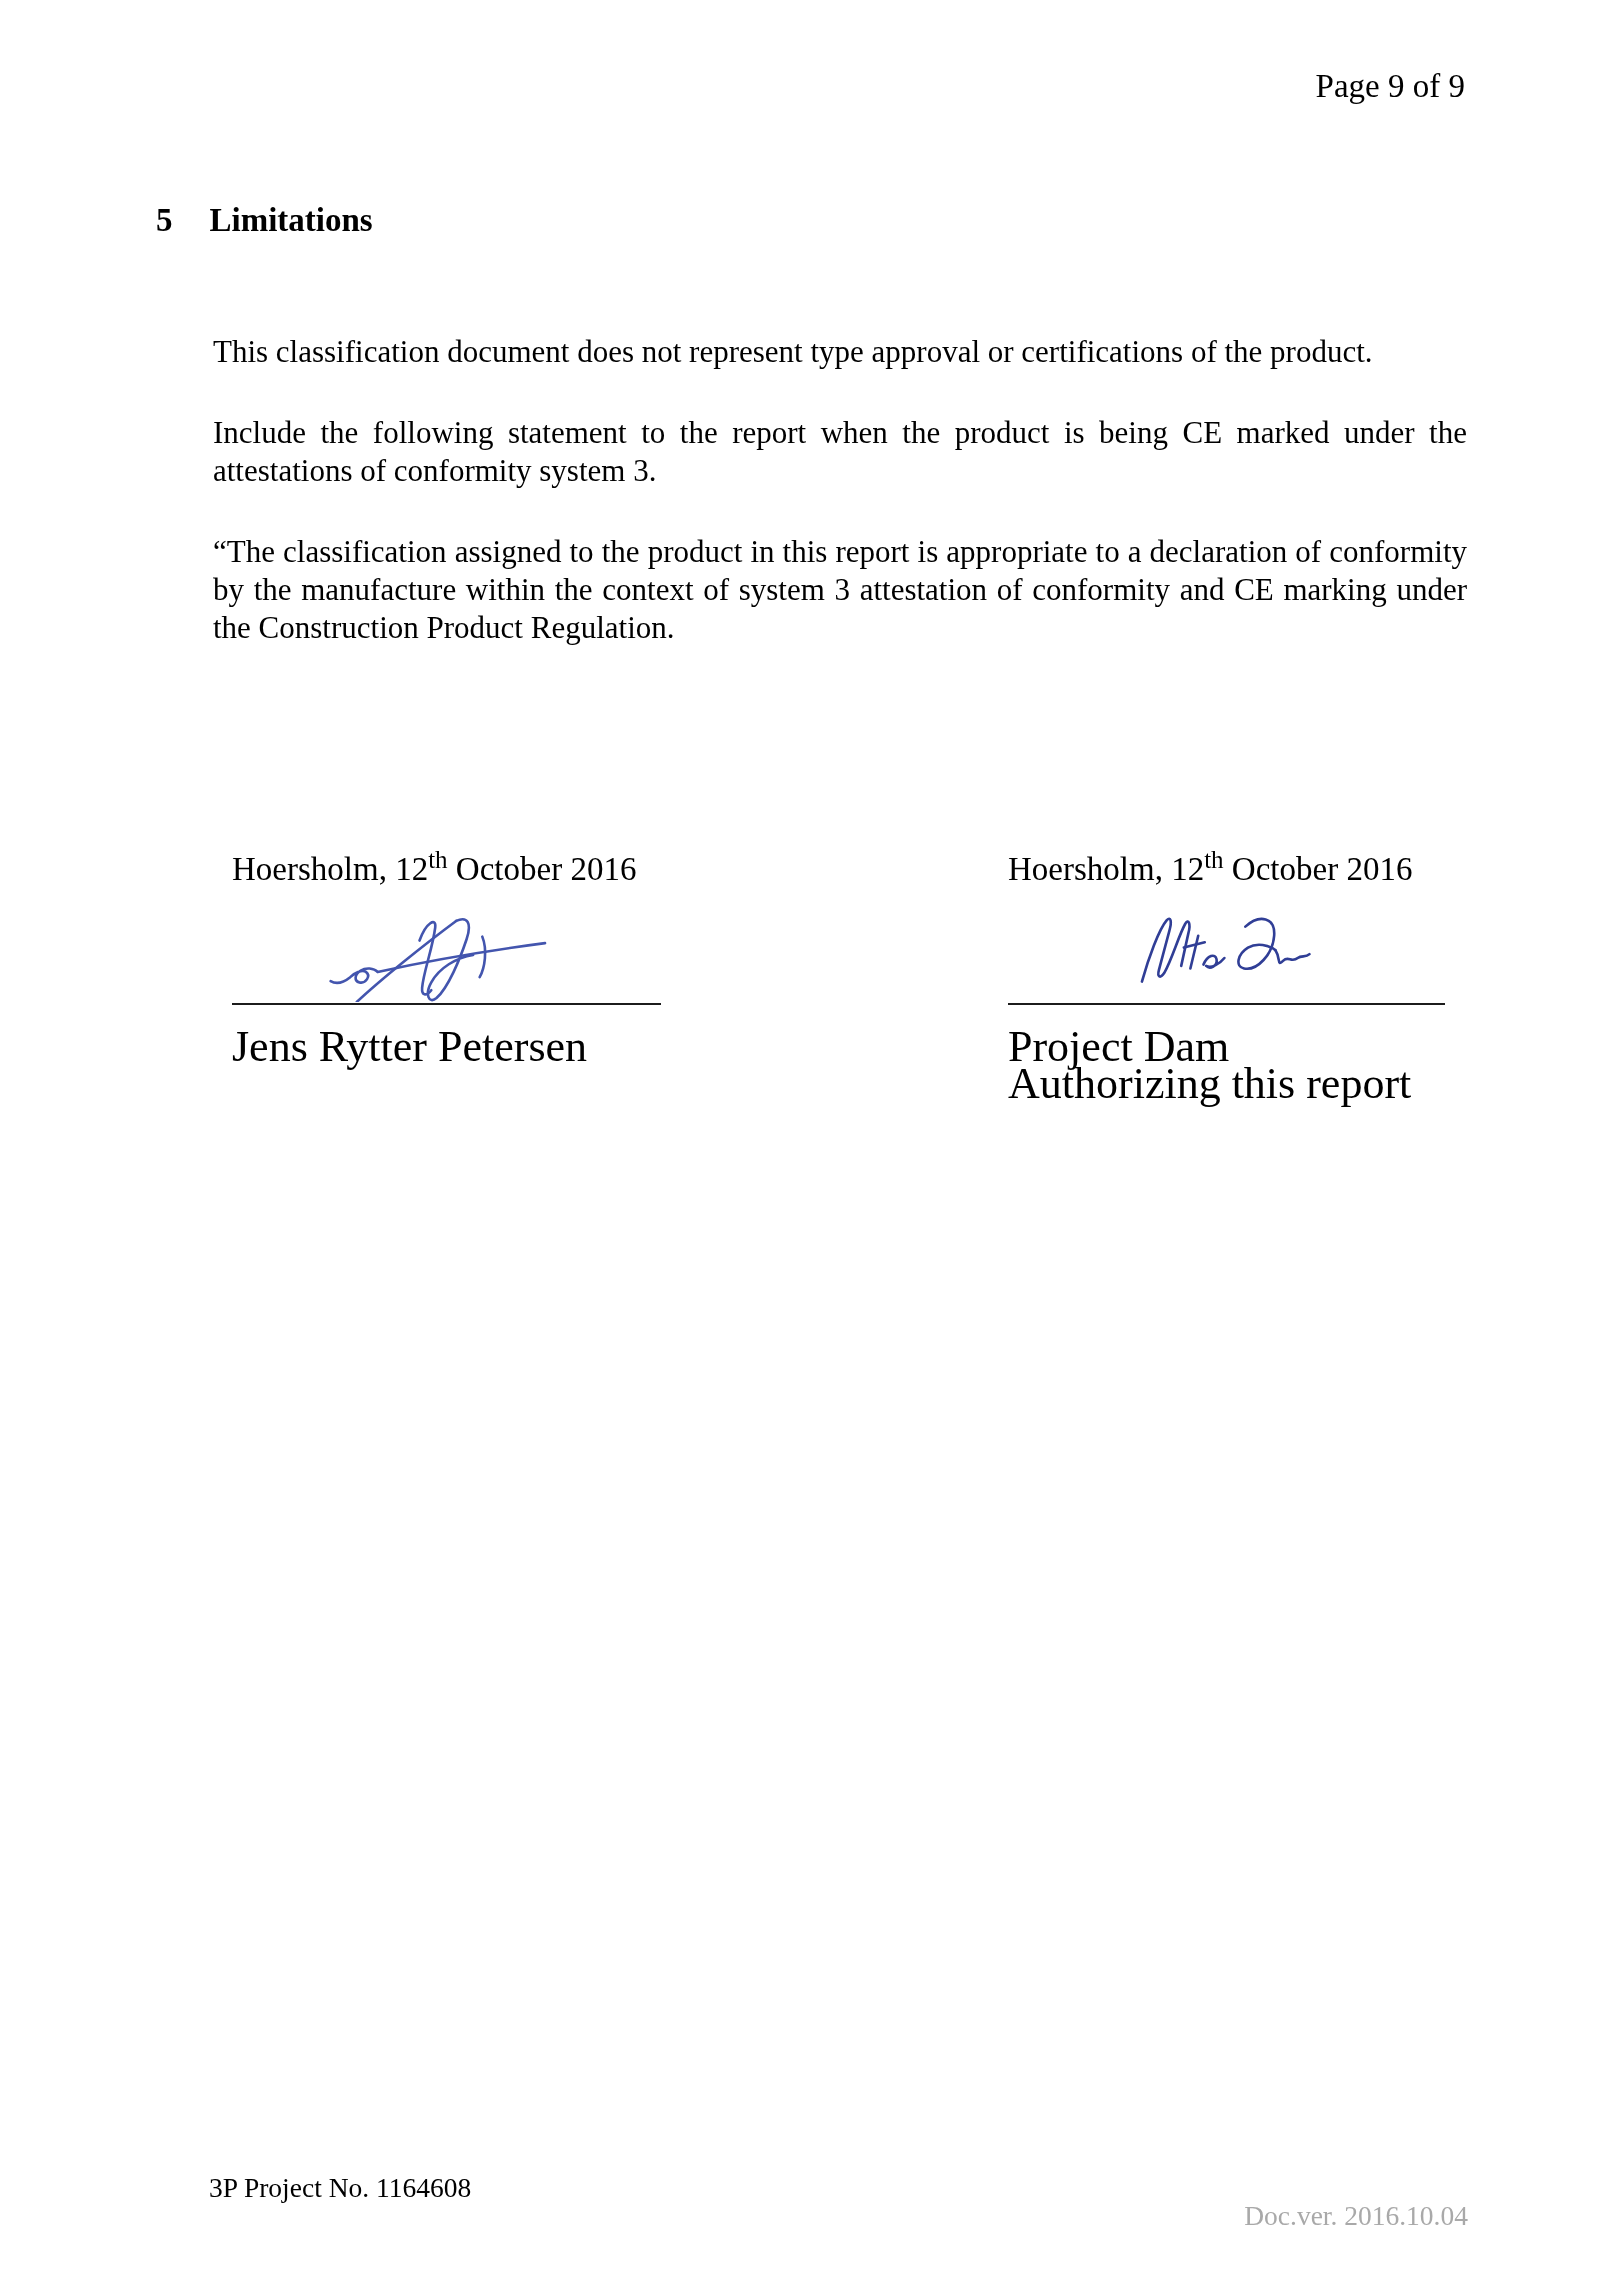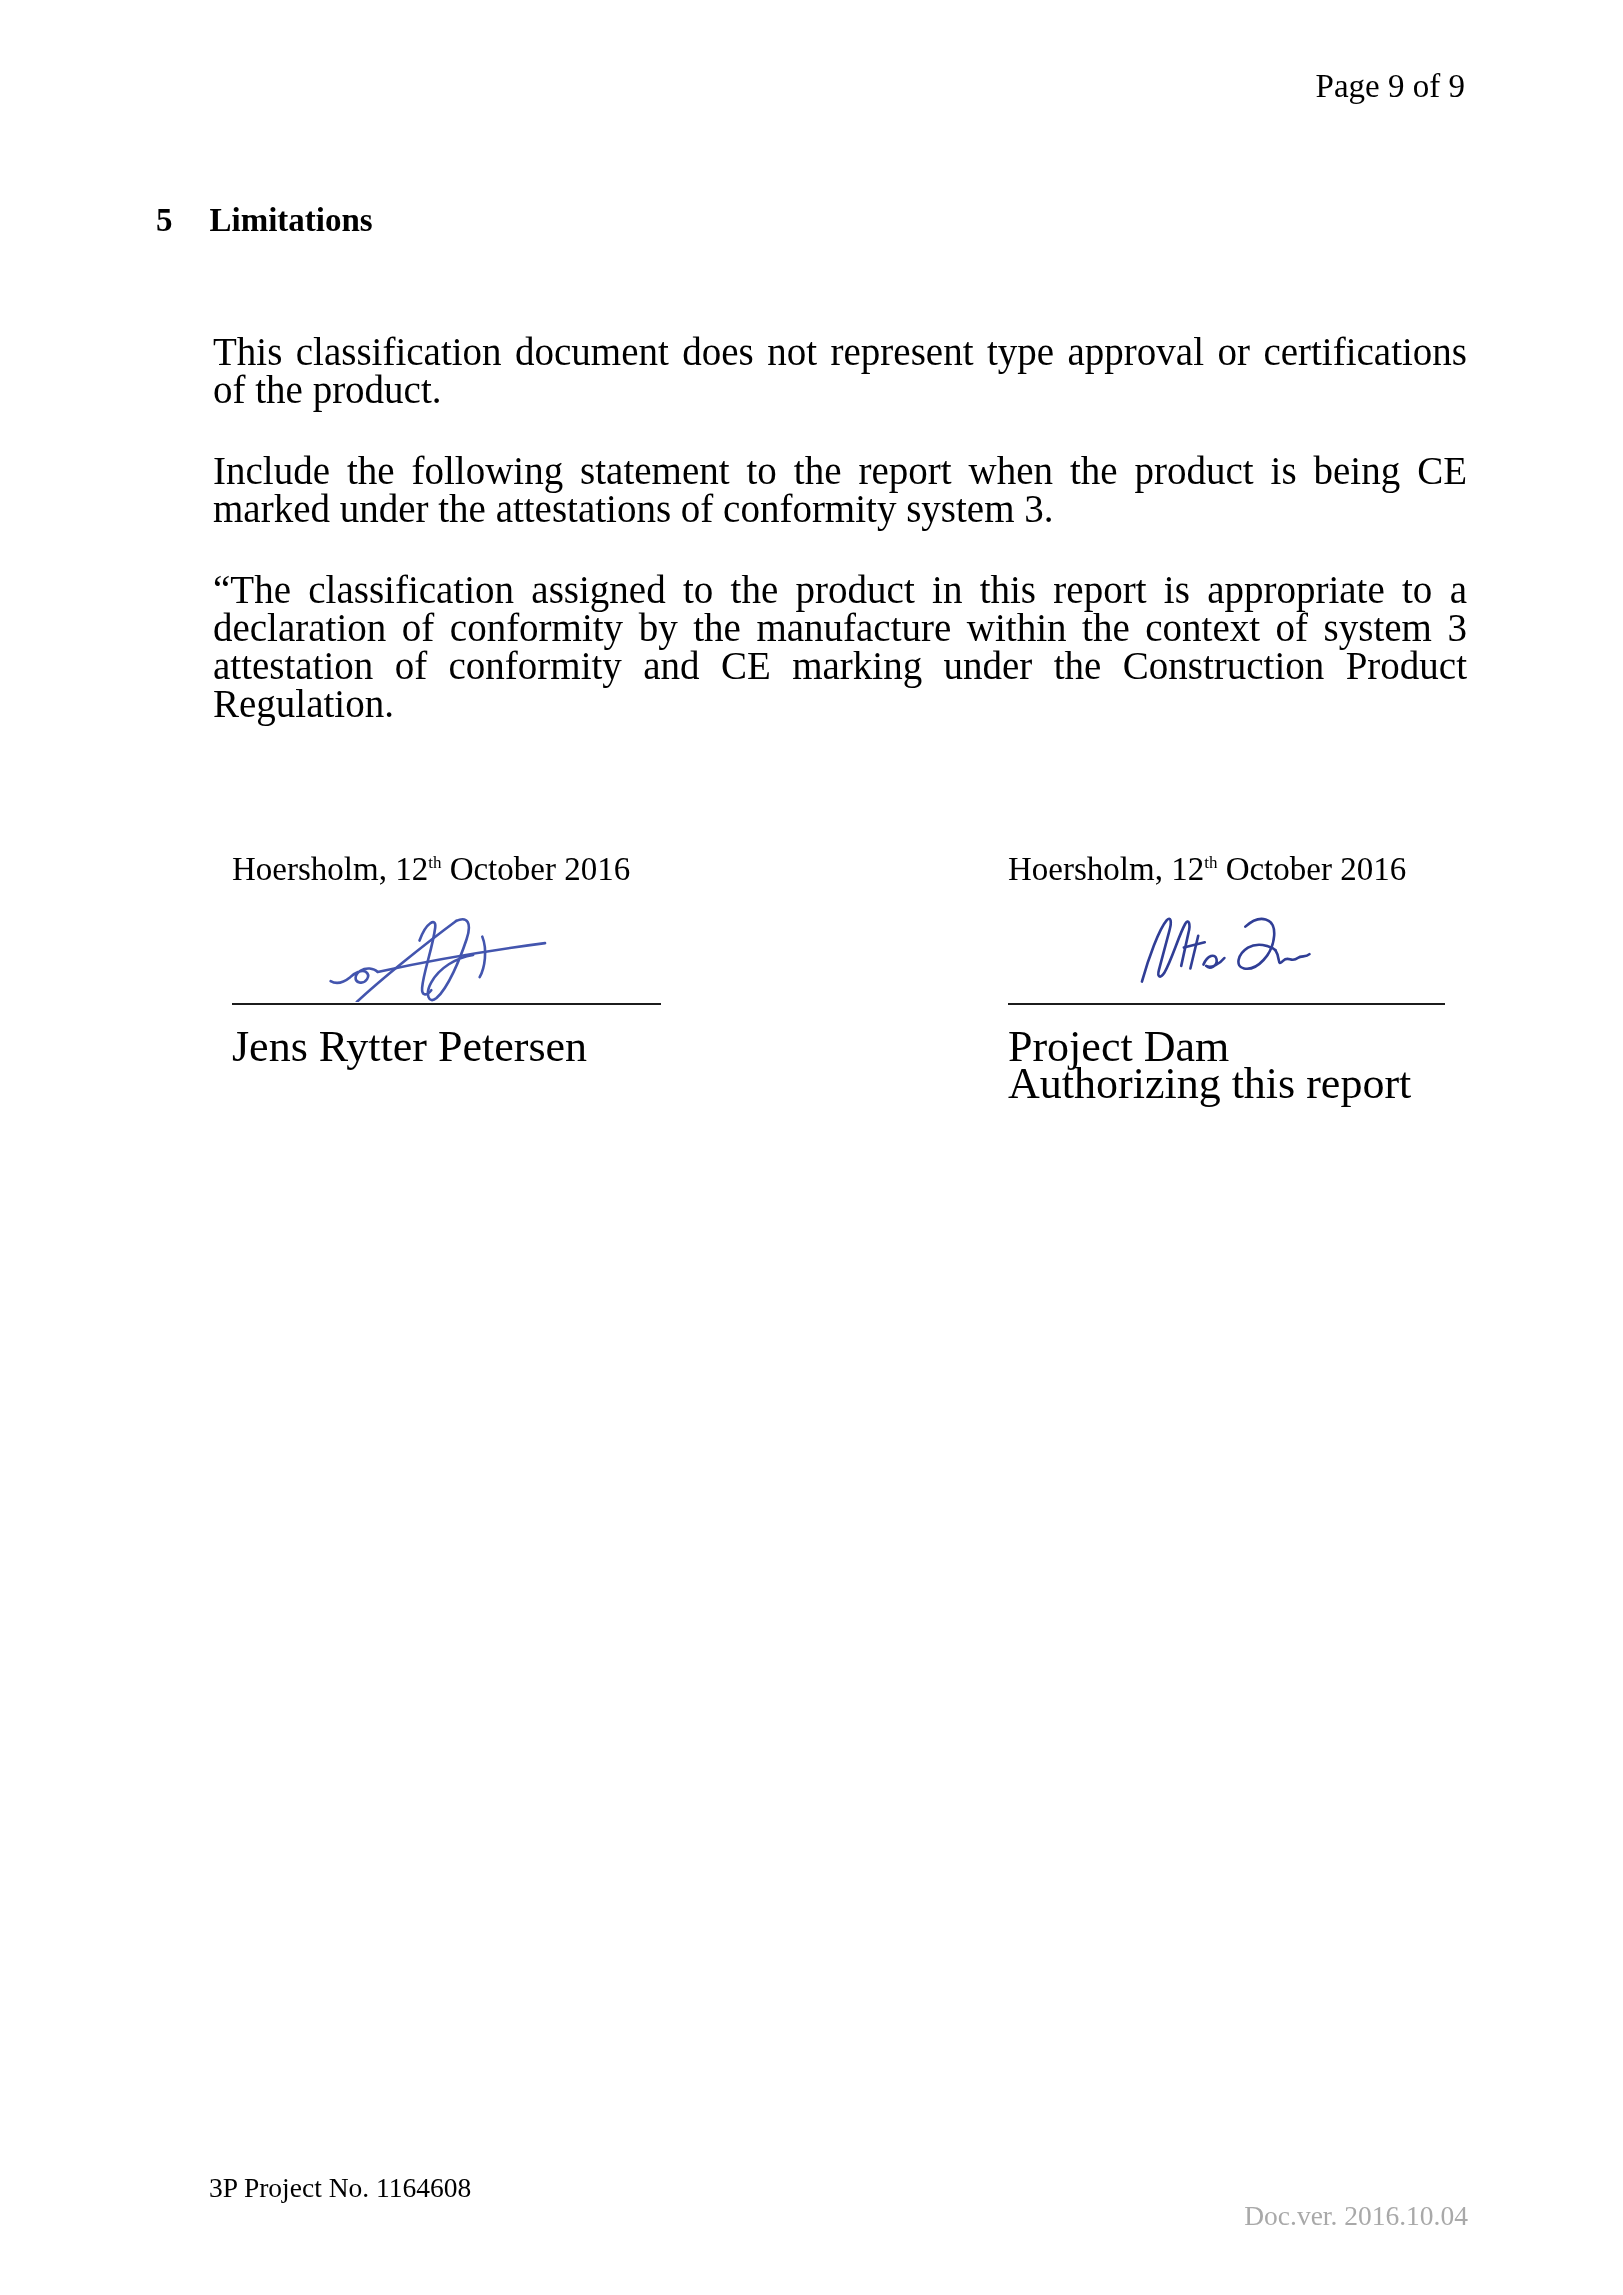--- a/index.html
+++ b/index.html
@@ -37,21 +37,21 @@
   }
   .section-heading .heading-title {
     margin-left: 37px;
   }
 
   .body-text {
     position: absolute;
     top: 333px;
     left: 213px;
     width: 1254px;
-    font-size: 39px;
+    font-size: 31px;
     line-height: 38px;
   }
   .body-text p {
     margin: 0 0 43px 0;
     text-align: justify;
     text-justify: inter-word;
   }
 
   .signatures {
     position: absolute;
@@ -61,21 +61,21 @@
   }
   .sig-col { width: 429px; }
   .sig-col.right { margin-left: 347px; width: 437px; }
 
   .sig-date {
     font-size: 33px;
     line-height: 38px;
     white-space: nowrap;
   }
   .sig-date sup {
-    font-size: 17px;
+    font-size: 25px;
     vertical-align: super;
     line-height: 0;
   }
 
   .sig-area {
     position: relative;
     height: 115px;
   }
   .sig-svg { position: absolute; }
   .sig-svg.left  { left: 96px; bottom: 1.3px;  width: 219px; height: 85px; }

